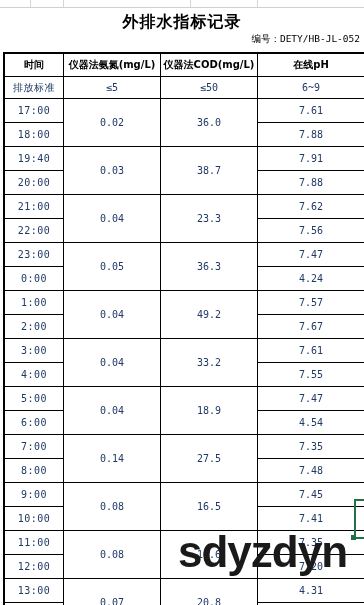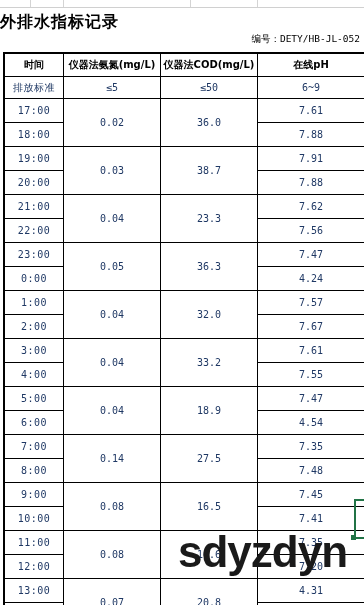--- a/index.html
+++ b/index.html
@@ -33,21 +33,21 @@
     height: 7px;
     background: #d4d4d4;
   }
 
   
   #doc-title {
     position: absolute;
     top: 12px;
     left: 0;
     width: 364px;
-    text-align: left;
+    text-align: center;
     font-size: 16px;
     font-weight: bold;
     letter-spacing: 1px;
     color: #000000;
     font-family: "DejaVu Sans", sans-serif;
   }
 
   #doc-code {
     position: absolute;
     top: 33px;
@@ -197,21 +197,21 @@
         <td class="cell-time">17:00</td>
         <td class="cell-val" rowspan="2">0.02</td>
         <td class="cell-val" rowspan="2">36.0</td>
         <td class="cell-ph">7.61</td>
       </tr>
       <tr>
         <td class="cell-time">18:00</td>
         <td class="cell-ph">7.88</td>
       </tr>
       <tr>
-        <td class="cell-time">19:00</td>
+        <td class="cell-time">19:40</td>
         <td class="cell-val" rowspan="2">0.03</td>
         <td class="cell-val" rowspan="2">38.7</td>
         <td class="cell-ph">7.91</td>
       </tr>
       <tr>
         <td class="cell-time">20:00</td>
         <td class="cell-ph">7.88</td>
       </tr>
       <tr>
         <td class="cell-time">21:00</td>
@@ -229,21 +229,21 @@
         <td class="cell-val" rowspan="2">36.3</td>
         <td class="cell-ph">7.47</td>
       </tr>
       <tr>
         <td class="cell-time">0:00</td>
         <td class="cell-ph">4.24</td>
       </tr>
       <tr>
         <td class="cell-time">1:00</td>
         <td class="cell-val" rowspan="2">0.04</td>
-        <td class="cell-val" rowspan="2">32.0</td>
+        <td class="cell-val" rowspan="2">49.2</td>
         <td class="cell-ph">7.57</td>
       </tr>
       <tr>
         <td class="cell-time">2:00</td>
         <td class="cell-ph">7.67</td>
       </tr>
       <tr>
         <td class="cell-time">3:00</td>
         <td class="cell-val" rowspan="2">0.04</td>
         <td class="cell-val" rowspan="2">33.2</td>

